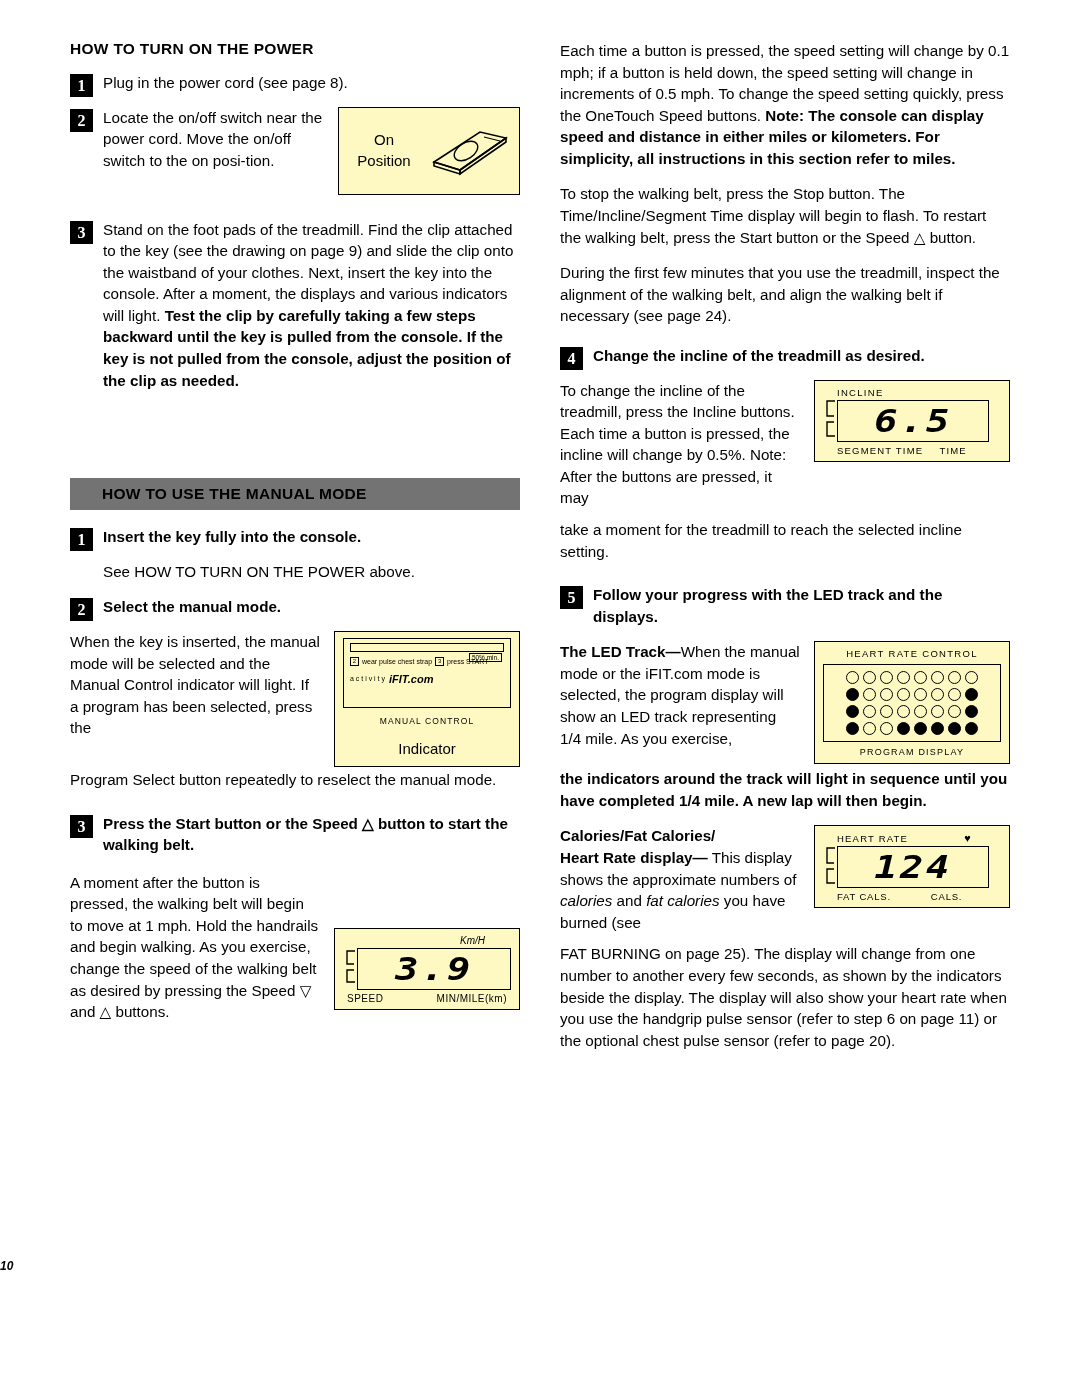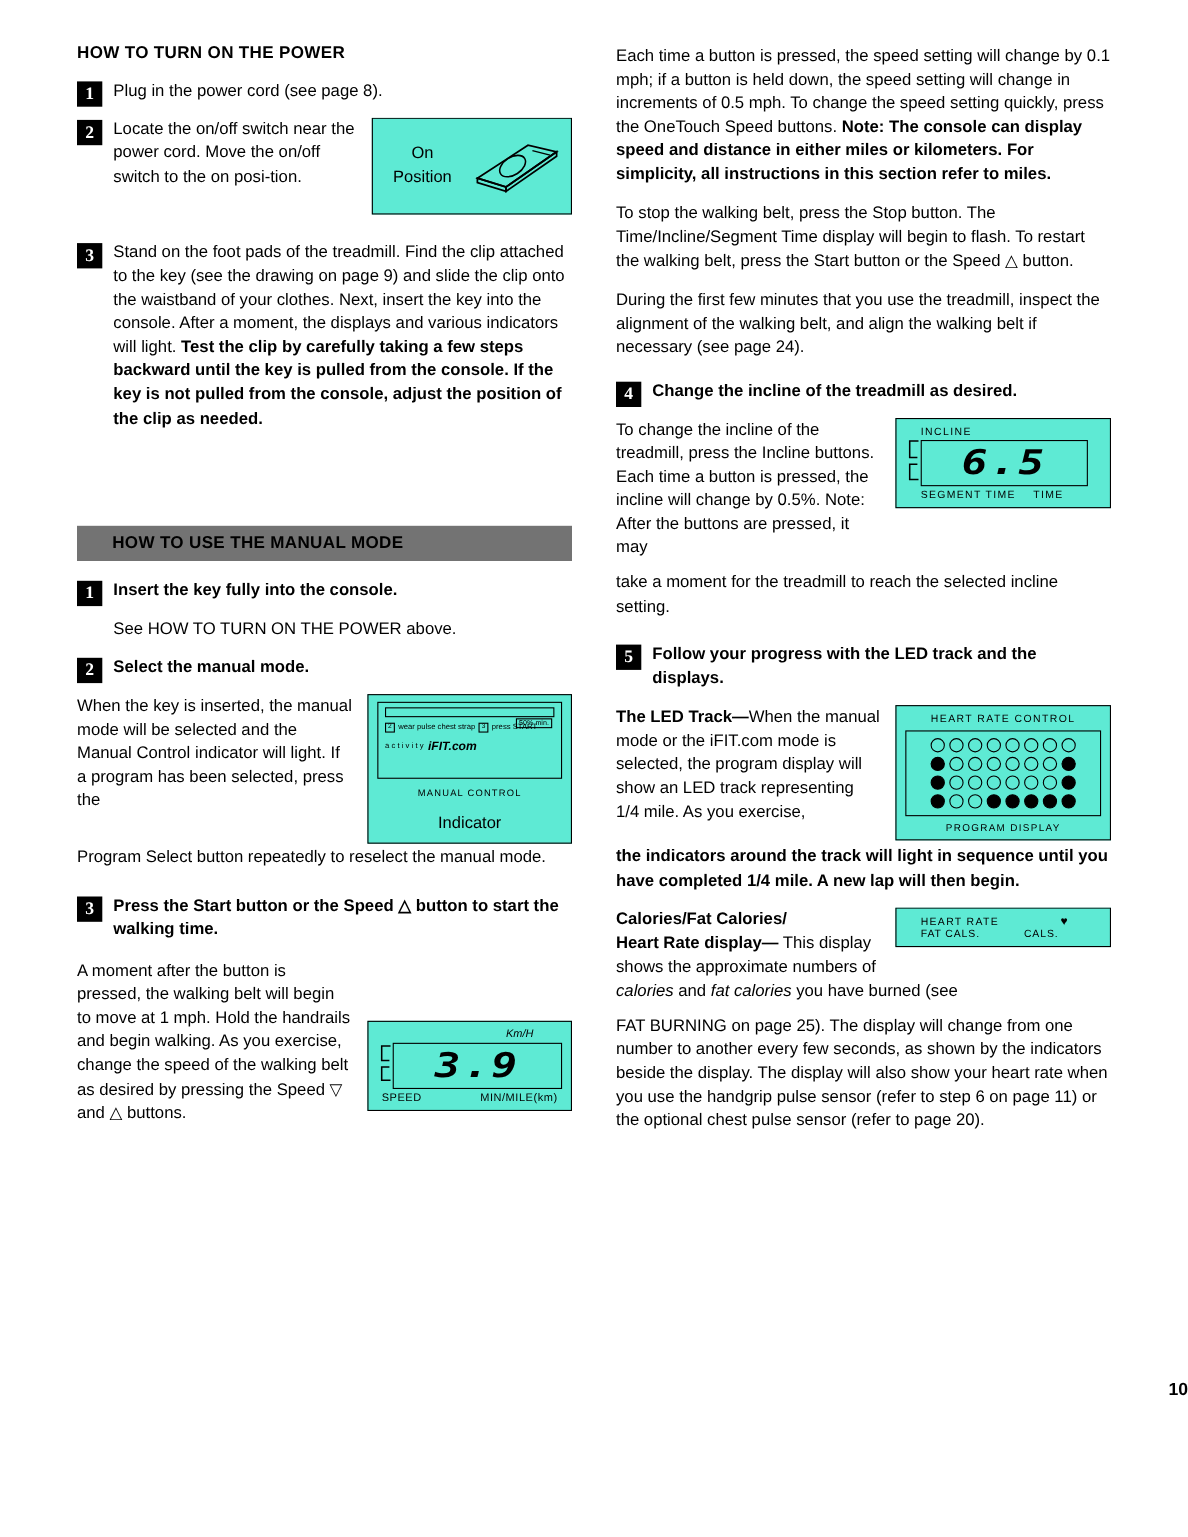--- a/index.html
+++ b/index.html
@@ -69,21 +69,21 @@
   .step .body {
     margin-left: 33px;
     font-size: 15.2px;
     line-height: 1.42;
   }
   .indent { margin-left: 33px; }
 
   .flow { overflow: hidden; }
   .figure {
     border: 1px solid #000;
-    background: #5eead4;
+    background: #fef9c3;
     float: right;
     margin: 0 0 8px 14px;
   }
 
   
   .fig-onpos {
     width: 182px;
     height: 88px;
     display: flex;
     align-items: center;
@@ -157,23 +157,24 @@
   .speed-bot { font-size: 10px; display: flex; justify-content: space-between; padding: 0 4px; letter-spacing: 0.5px; }
 
   
   .hr-top { font-size: 9.5px; letter-spacing: 1.2px; margin-left: 14px; display: flex; gap: 56px; align-items: center;}
   .hr-bot { font-size: 9.5px; letter-spacing: 0.8px; margin-left: 14px; display: flex; gap: 40px; }
 
   .pagenum {
     position: absolute;
     bottom: 34px;
     left: 0; right: 0;
-    text-align: right;
-    font-size: 16px;
+    text-align: left;
+    font-size: 12px;
     font-weight: bold;
+    font-style: italic;
   }
   .spacer-lg { height: 74px; }
 </style>
 </head>
 <body>
 
 <div class="page">
   <div class="cols">
 
     <div class="col">
@@ -249,21 +250,21 @@
           </div>
           <div class="mc-label">MANUAL CONTROL</div>
           <div class="ind-label">Indicator</div>
         </div>
         <p>When the key is inserted, the manual mode will be selected and the Manual Control indicator will light. If a program has been selected, press the</p>
       </div>
       <p style="margin-top:-6px;">Program Select button repeatedly to reselect the manual mode.</p>
 
       <div class="step" style="margin-top:22px;">
         <div class="num">3</div>
-        <div class="body b">Press the Start button or the Speed △ button to start the walking time.</div>
+        <div class="body b">Press the Start button or the Speed △ button to start the walking belt.</div>
       </div>
 
       <div class="flow" style="margin-top:16px;">
         <div class="figure fig-speed" style="margin-top:56px;">
           <div class="speed-top">Km/H</div>
           <div class="led-mid">
             <div class="led-brk">
               <svg width="13" height="38" viewBox="0 0 13 38">
                   <path d="M12 3 H4 V16 H11" fill="none" stroke="#000" stroke-width="1.4"></path>
                   <path d="M12 34 H4 V22 H11" fill="none" stroke="#000" stroke-width="1.4"></path>
@@ -374,20 +375,31 @@
         <p><span class="b">The LED Track—</span><span>When the manual mode or the iFIT.com mode is selected, the program display will show an LED track representing 1/4 mile. As you exercise,</span></p>
       </div>
       <p style="margin-top:-4px;font-weight:bold;">the indicators around the track will light in sequence until you have completed 1/4 mile. A new lap will then begin.</p>
 
       <div class="flow" style="margin-top:14px;">
         <div class="figure fig-led">
           <div class="hr-top">
             <span>HEART RATE</span>
             <span style="font-size:11px;">♥</span>
           </div>
+          <div class="led-mid">
+            <div class="led-brk">
+              <svg width="13" height="42" viewBox="0 0 13 42">
+                  <path d="M12 3 H4 V18 H11" fill="none" stroke="#000" stroke-width="1.4"></path>
+                  <path d="M12 38 H4 V24 H11" fill="none" stroke="#000" stroke-width="1.4"></path>
+                </svg>
+            </div>
+            <div class="led-screen">
+              <span class="seg">124</span>
+            </div>
+          </div>
           <div class="hr-bot">
             <span>FAT CALS.</span>
             <span>CALS.</span>
           </div>
         </div>
         <p>
           <span class="b">Calories/Fat Calories/</span><br>
           <span class="b">Heart Rate display—</span>
           <span>This display shows the approximate numbers of </span><span class="i">calories</span><span> and </span><span class="i">fat calories</span><span> you have burned (see</span>
         </p>

